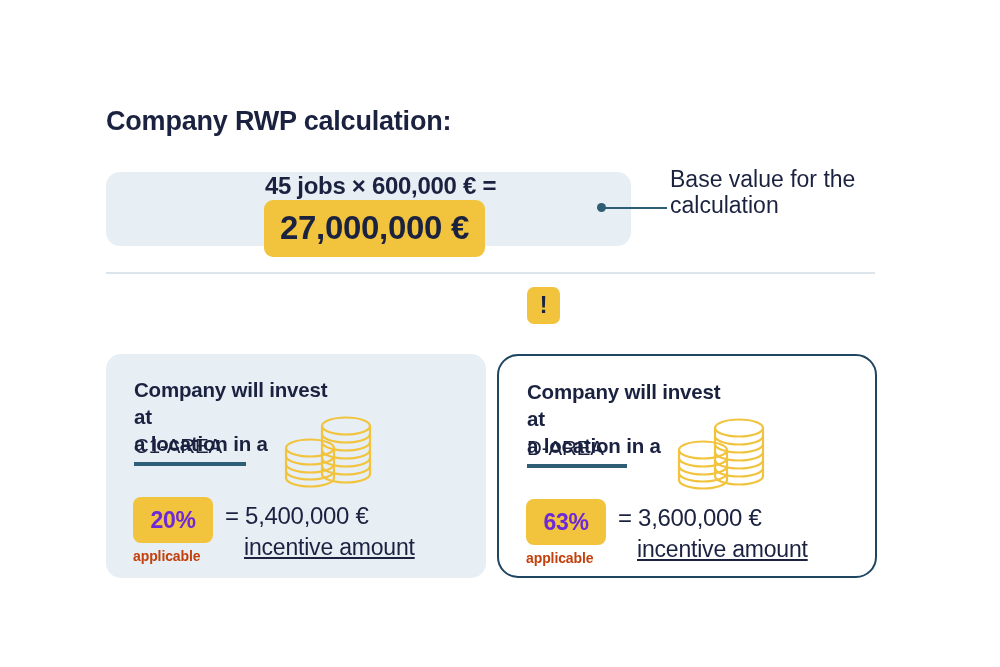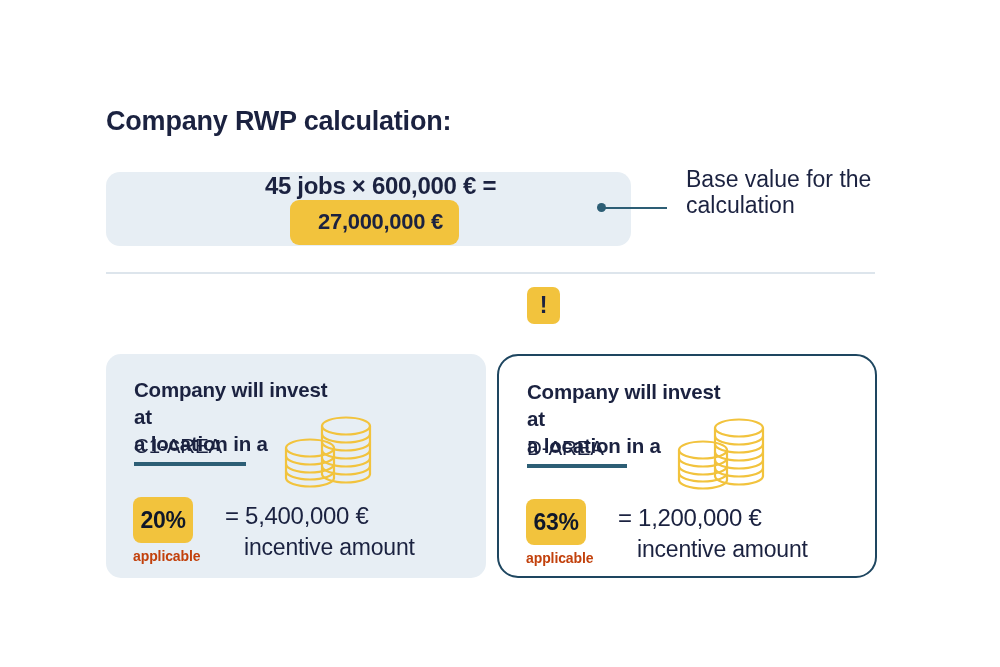--- a/index.html
+++ b/index.html
@@ -54,22 +54,22 @@
     font-size: 24px;
     font-weight: bold;
     color: #1b2240;
     white-space: nowrap;
     letter-spacing: -0.3px;
   }
   .formula-result {
     margin-left: 12px;
     background: #f2c33d;
     border-radius: 9px;
-    padding: 9px 16px 10px 28px;
-    font-size: 22px;
+    padding: 9px 16px 10px 16px;
+    font-size: 33px;
     font-weight: bold;
     color: #1b2240;
     white-space: nowrap;
     letter-spacing: -0.3px;
   }
 
   
   .callout-connector {
     position: absolute;
     left: 597px;
@@ -96,21 +96,20 @@
   }
   .callout-text {
     position: absolute;
     left: 670px;
     top: 166px;
     width: 240px;
     font-size: 23px;
     line-height: 26px;
     color: #1b2240;
     font-weight: normal;
-    margin-left: 16px;
   }
 
   
   .divider {
     position: absolute;
     left: 106px;
     top: 272px;
     width: 769px;
     height: 1.5px;
     background: #dde5ec;
@@ -185,28 +184,28 @@
   .coin-left .coin-icon { left: 178px; }
   .coin-right .coin-icon { left: 178px; }
 
   
   .percent-badge {
     position: absolute;
     left: 27px;
     top: 143px;
     background: #f2c33d;
     border-radius: 8px;
-    width: 60px;
+    width: 80px;
     height: 46px;
     display: flex;
     align-items: center;
     justify-content: center;
     font-size: 23px;
     font-weight: bold;
-    color: #0f172a;
+    color: #6d28d9;
     letter-spacing: -0.3px;
   }
   .percent-caption {
     position: absolute;
     left: 27px;
     top: 194px;
     font-size: 14px;
     font-weight: bold;
     color: #c2410c;
     letter-spacing: -0.1px;
@@ -224,20 +223,21 @@
   }
   .incentive-label {
     position: absolute;
     left: 138px;
     top: 180px;
     font-size: 23px;
     font-weight: normal;
     color: #1b2240;
     letter-spacing: -0.2px;
     white-space: nowrap;
+    text-decoration: underline;
   }
 
   
   .alert-badge {
     position: absolute;
     left: 527px;
     top: 287px;
     width: 33px;
     height: 37px;
     background: #f2c33d;
@@ -338,20 +338,20 @@
             <path d="M2 44 a24 8.5 0 0 0 48 0"></path>
             <path d="M2 52 a24 8.5 0 0 0 48 0"></path>
             <path d="M2 59 a24 8.5 0 0 0 48 0"></path>
             <path d="M2 66 a24 8.5 0 0 0 48 0"></path>
           </g>
         </svg>
       </div>
 
       <div class="percent-badge">63%</div>
       <div class="percent-caption">applicable</div>
-      <div class="incentive-amount">= 1,200,000 €</div>
+      <div class="incentive-amount">= 3,600,000 €</div>
       <div class="incentive-label">incentive amount</div>
     </div>
   </div>
 
   <div class="alert-badge">!</div>
 
 </div>
 
 </body></html>

